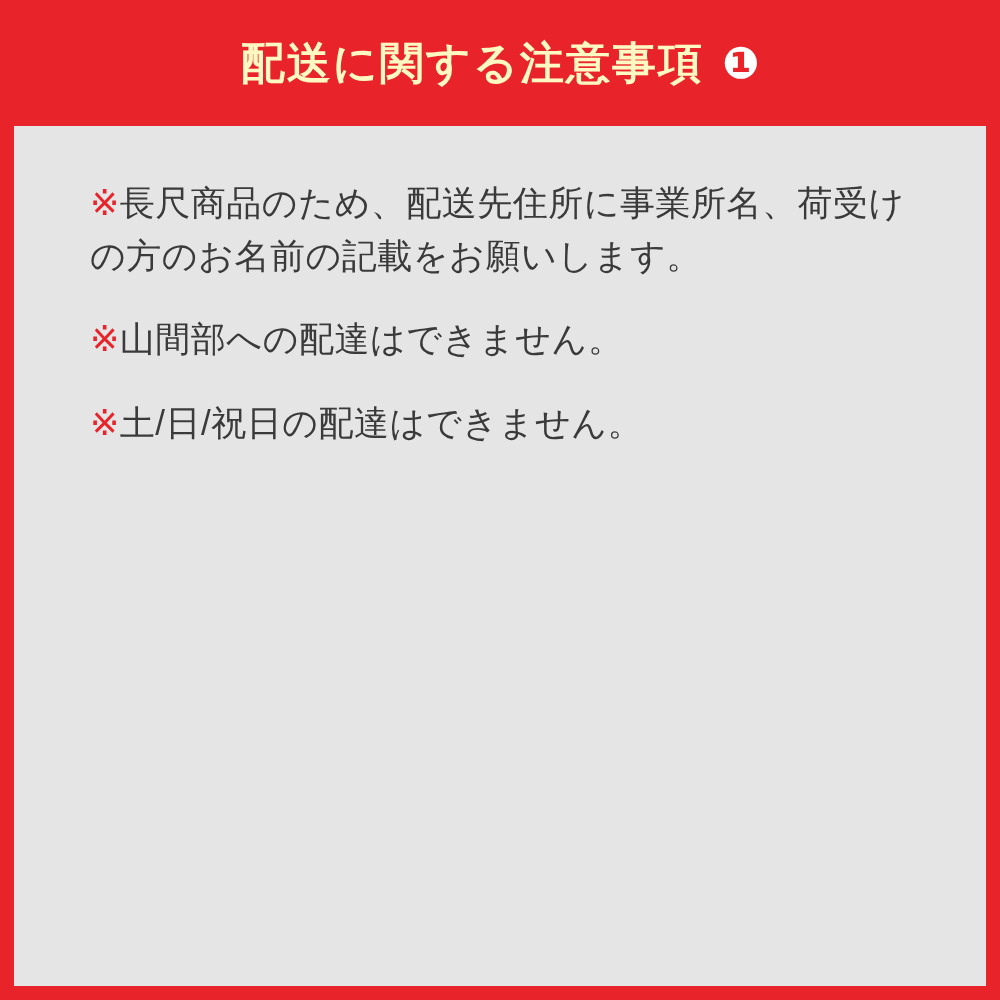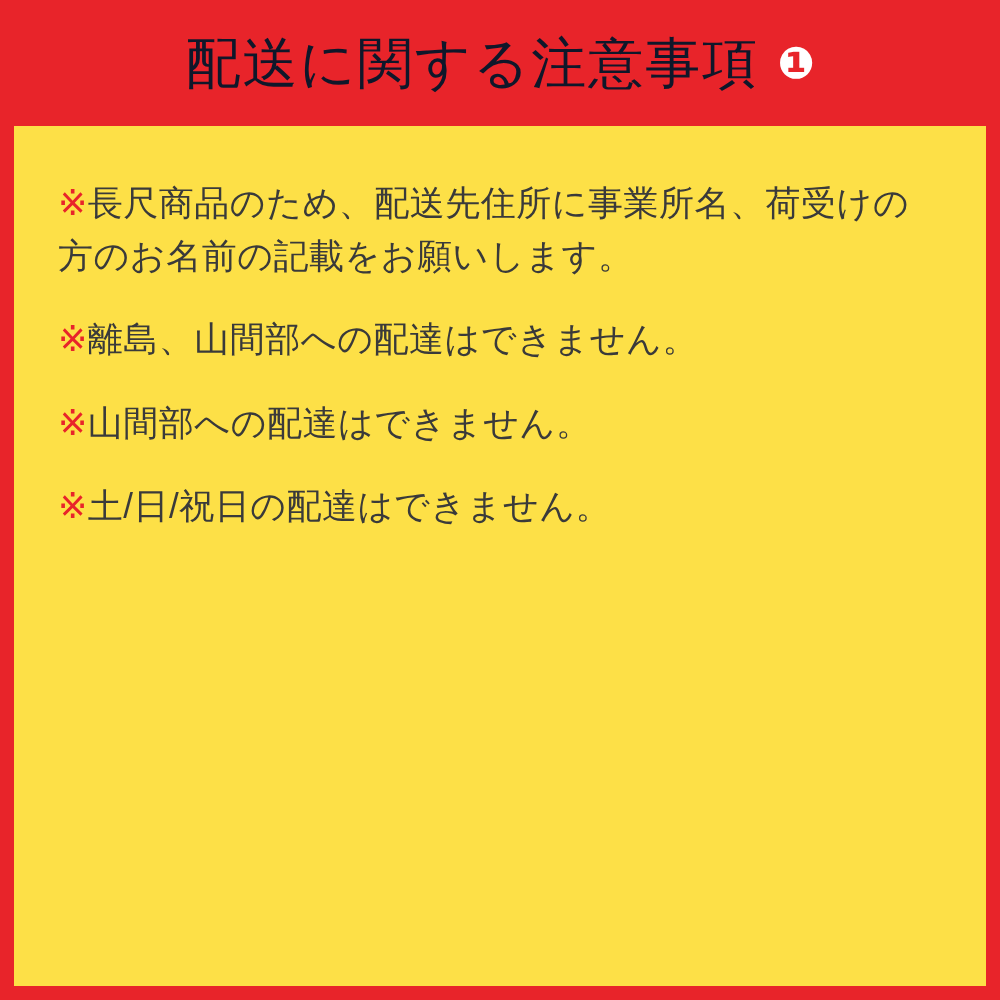--- a/index.html
+++ b/index.html
@@ -25,39 +25,39 @@
   }
   .banner-header {
     height: 126px;
     flex: 0 0 126px;
     display: flex;
     align-items: center;
     justify-content: center;
     gap: 18px;
   }
   .banner-title {
-    color: #0f172a;
-    font-size: 55px;
-    font-weight: normal;
+    color: #fef9c3;
+    font-size: 44px;
+    font-weight: bold;
     letter-spacing: 2px;
     line-height: 1;
     white-space: nowrap;
   }
   .circle-number {
     color: #ffffff;
     font-size: 44px;
     line-height: 1;
     font-weight: bold;
     display: inline-block;
   }
   .panel {
     flex: 1 1 auto;
-    background: #fde047;
+    background: #e5e5e5;
     box-sizing: border-box;
-    padding: 50px 52px 20px 44px;
+    padding: 50px 52px 20px 76px;
     overflow: hidden;
   }
   .note {
     color: #3a3a3a;
     font-size: 35px;
     line-height: 1.52;
     margin: 0 0 30px 0;
     text-indent: 0;
     letter-spacing: 0.5px;
   }
@@ -83,23 +83,20 @@
   </div>
 
   <div class="panel">
 
     <p class="note">
       <span class="mark">※</span><span class="note-body">長尺商品のため、配送先住所に事業所名、荷受けの方のお名前の記載をお願いします。</span>
     </p>
 
 
 
-    <p class="note">
-      <span class="mark">※</span><span class="note-body">離島、山間部への配達はできません。</span>
-    </p>
 
     <p class="note">
       <span class="mark">※</span><span class="note-body">山間部への配達はできません。</span>
     </p>
 
     <p class="note">
       <span class="mark">※</span><span class="note-body">土/日/祝日の配達はできません。</span>
     </p>
 
   </div>

